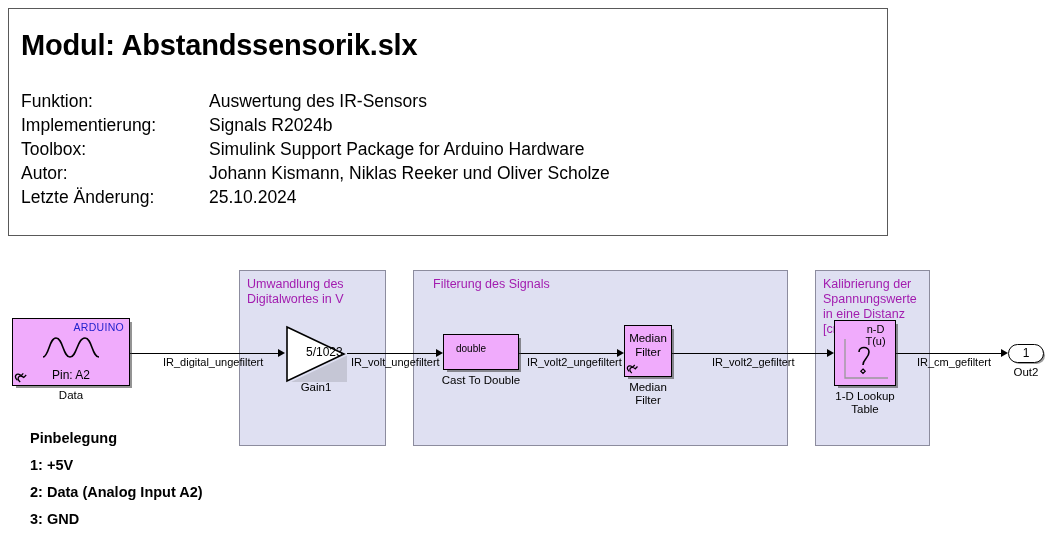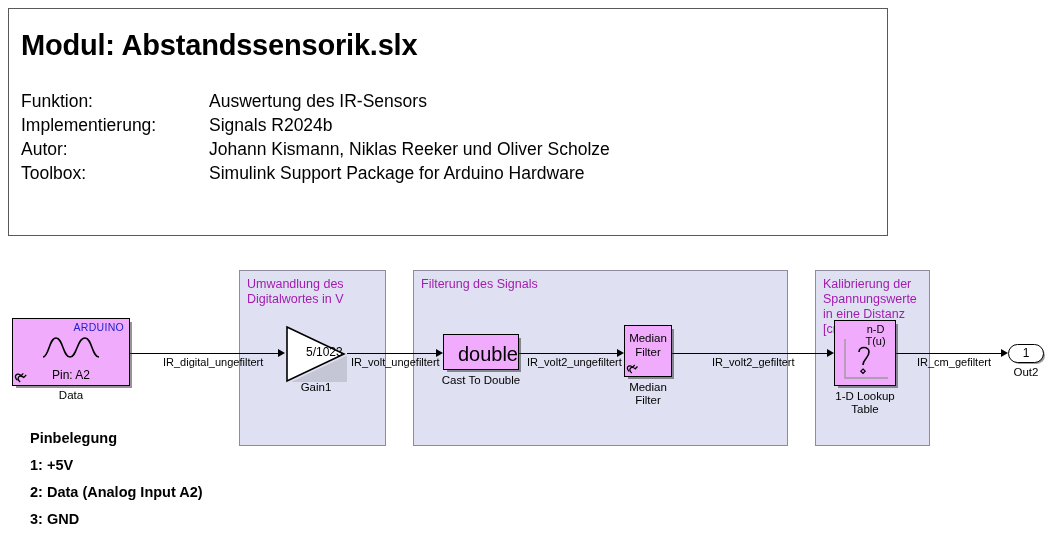--- a/index.html
+++ b/index.html
@@ -126,21 +126,21 @@
   #gain-value {
     position: absolute; left: 4px; top: 20px;
     font-size: 12px;
     padding-left: 17px;
   }
 
   
   #cast-block { left: 443px; top: 334px; width: 76px; height: 36px; }
   #cast-text {
     position: absolute; left: 0; right: 0; top: 8px;
-    text-align: right; font-size: 20px;
+    text-align: left; font-size: 10px; padding-left: 12px;
   }
 
   #median-block { left: 624px; top: 325px; width: 48px; height: 52px; }
   #median-text {
     position: absolute; left: 0; right: 0; top: 5px;
     text-align: center; font-size: 11.5px; line-height: 14px;
   }
 
   #lut-block { left: 834px; top: 320px; width: 62px; height: 66px; }
   #lut-top {
@@ -182,37 +182,41 @@
     <tbody>
     <tr>
       <td class="meta-key">Funktion:</td>
       <td class="meta-val">Auswertung des IR-Sensors</td>
     </tr>
     <tr>
       <td class="meta-key">Implementierung:</td>
       <td class="meta-val">Signals R2024b</td>
     </tr>
     <tr>
+      <td class="meta-key">Toolbox:</td>
+      <td class="meta-val">Simulink Support Package for Arduino Hardware</td>
+    </tr>
+    <tr>
       <td class="meta-key">Autor:</td>
       <td class="meta-val">Johann Kismann, Niklas Reeker und Oliver Scholze</td>
     </tr>
     <tr>
-      <td class="meta-key">Toolbox:</td>
-      <td class="meta-val">Simulink Support Package for Arduino Hardware</td>
+      <td class="meta-key">Letzte Änderung:</td>
+      <td class="meta-val">25.10.2024</td>
     </tr>
   </tbody>
     </table>
 </div>
 
 <div class="subsystem" style="left:239px; top:270px; width:147px; height:176px;">
   <div class="subsystem-title">Umwandlung des Digitalwortes in V</div>
 </div>
 
 <div class="subsystem" style="left:413px; top:270px; width:375px; height:176px;">
-  <div class="subsystem-title" style="width:200px;">Filterung des Signals</div>
+  <div class="subsystem-title" style="width:200px;margin-left:12px;">Filterung des Signals</div>
 </div>
 
 <div class="subsystem" style="left:815px; top:270px; width:115px; height:176px;">
   <div class="subsystem-title" style="width:102px;">Kalibrierung der Spannungswerte in eine Distanz [cm]</div>
 </div>
 
 <div class="wire" style="left:130px; top:353px; width:148px;"></div>
 <div class="arrow" style="left:278px; top:348.5px;"></div>
 <div class="sig-label" style="left:163px; top:356px;">IR_digital_ungefiltert</div>
 

